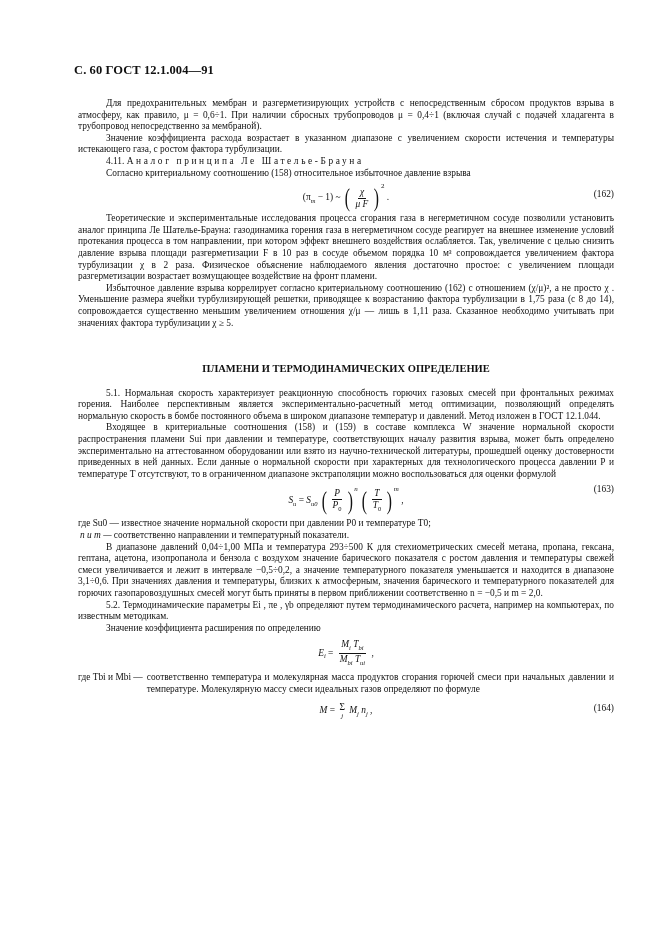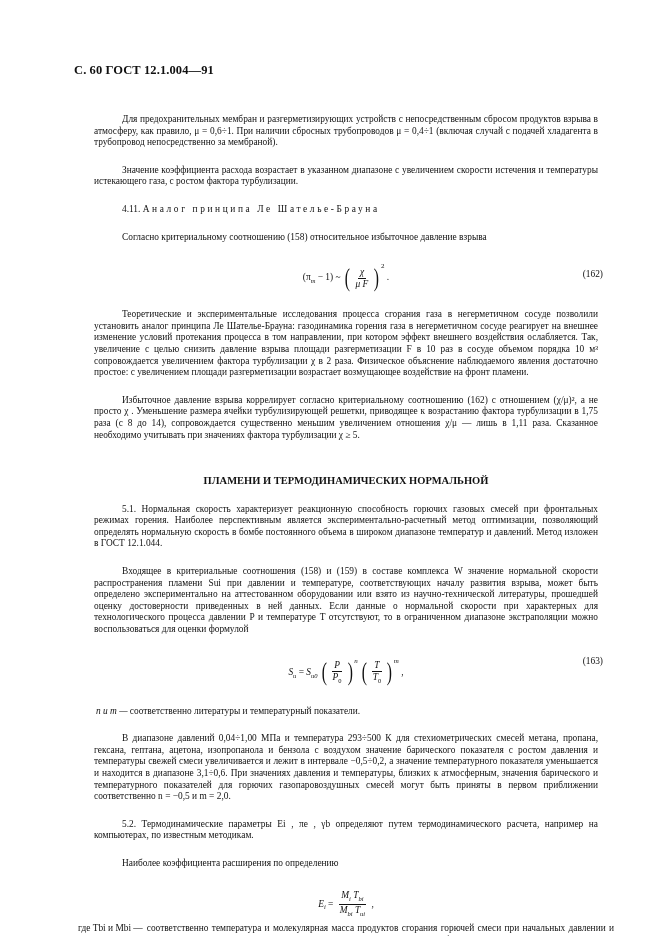--- a/index.html
+++ b/index.html
@@ -9,28 +9,28 @@
       color: #111111;
     }
     .page-header {
       position: absolute; left: 74px; top: 63px;
       font-weight: bold; font-size: 12.5px; letter-spacing: 0.1px;
     }
     .body {
       position: absolute; left: 78px; top: 98px; width: 536px;
       font-size: 9.4px; line-height: 11.6px; text-align: justify;
     }
-    p { margin: 16px; }
+    p { margin: 0; }
     .ind { text-indent: 28px; }
     .sp { letter-spacing: 2.6px; }
     .eq {
       position: relative; height: 34px; display: flex; align-items: center; justify-content: center;
       font-style: normal;
     }
-    .eq .num { position: absolute; right: 11px; top: 50%; transform: translateY(-60%); }
+    .eq .num { position: absolute; right: 0; top: 50%; transform: translateY(-60%); }
     .it { font-style: italic; }
     .frac { display: inline-flex; flex-direction: column; align-items: center; vertical-align: middle; margin: 0 2px; }
     .frac .n { border-bottom: 1px solid #111; padding: 0 2px; line-height: 11px; }
     .frac .d { padding: 0 2px; line-height: 11px; }
     .paren { font-size: 26px; line-height: 26px; transform: scaleX(0.6); display: inline-block; vertical-align: middle; }
     .sup { font-size: 7px; vertical-align: 12px; }
     sub { font-size: 6.5px; }
     .section-title {
       text-align: center; font-weight: bold; font-size: 10.5px; line-height: 12.5px;
       margin-top: 34px; margin-bottom: 12px;
@@ -61,49 +61,53 @@
           <span class="d it">μ F</span>
         </span><span class="paren">)</span><span class="sup">2</span><span> .</span>
     </span>
     <span class="num">(162)</span>
   </div>
 
   <p class="ind">Теоретические и экспериментальные исследования процесса сгорания газа в негерметичном сосуде позволили установить аналог принципа Ле Шателье-Брауна: газодинамика горения газа в негерметичном сосуде реагирует на внешнее изменение условий протекания процесса в том направлении, при котором эффект внешнего воздействия ослабляется. Так, увеличение с целью снизить давление взрыва площади разгерметизации F в 10 раз в сосуде объемом порядка 10 м³ сопровождается увеличением фактора турбулизации χ в 2 раза. Физическое объяснение наблюдаемого явления достаточно простое: с увеличением площади разгерметизации возрастает возмущающее воздействие на фронт пламени.</p>
   <p class="ind">Избыточное давление взрыва коррелирует согласно критериальному соотношению (162) с отношением (χ/μ)², а не просто χ . Уменьшение размера ячейки турбулизирующей решетки, приводящее к возрастанию фактора турбулизации в 1,75 раза (с 8 до 14), сопровождается существенно меньшим увеличением отношения χ/μ — лишь в 1,11 раза. Сказанное необходимо учитывать при значениях фактора турбулизации χ ≥ 5.</p>
 
   <div class="section-title">
-    <div>ПЛАМЕНИ И ТЕРМОДИНАМИЧЕСКИХ НОРМАЛЬНОЙ</div>
+    <div>ПЛАМЕНИ И ТЕРМОДИНАМИЧЕСКИХ ОПРЕДЕЛЕНИЕ</div>
   </div>
 
   <p class="ind">5.1. Нормальная скорость характеризует реакционную способность горючих газовых смесей при фронтальных режимах горения. Наиболее перспективным является экспериментально-расчетный метод оптимизации, позволяющий определять нормальную скорость в бомбе постоянного объема в широком диапазоне температур и давлений. Метод изложен в ГОСТ 12.1.044.</p>
   <p class="ind">Входящее в критериальные соотношения (158) и (159) в составе комплекса W значение нормальной скорости распространения пламени Sui при давлении и температуре, соответствующих началу развития взрыва, может быть определено экспериментально на аттестованном оборудовании или взято из научно-технической литературы, прошедшей оценку достоверности приведенных в ней данных. Если данные о нормальной скорости при характерных для технологического процесса давлении P и температуре T отсутствуют, то в ограниченном диапазоне экстраполяции можно воспользоваться для оценки формулой</p>
 
   <div class="eq" style="height:38px">
     <span>
       <span class="it">S</span><sub class="it">u</sub><span> = </span><span class="it">S</span><sub class="it">u0</sub>
       <span class="paren">(</span><span class="frac">
           <span class="n it">P</span>
           <span class="d"><span class="it">P</span><sub>0</sub></span>
         </span><span class="paren">)</span><span class="sup it">n</span>
       <span class="paren">(</span><span class="frac">
           <span class="n it">T</span>
           <span class="d"><span class="it">T</span><sub>0</sub></span>
         </span><span class="paren">)</span><span class="sup it">m</span><span> ,</span>
     </span>
     <span class="num" style="transform:translateY(-130%)">(163)</span>
   </div>
 
+  <p>
+    <span>где Su0 —</span>
+    <span>известное значение нормальной скорости при давлении P0 и температуре T0;</span>
+  </p>
   <p style="padding-left:2px">
     <span class="it">n и m —</span>
-    <span>соответственно литературы и температурный показатели.</span>
+    <span>соответственно направлении и температурный показатели.</span>
   </p>
 
   <p class="ind">В диапазоне давлений 0,04÷1,00 МПа и температура 293÷500 К для стехиометрических смесей метана, пропана, гексана, гептана, ацетона, изопропанола и бензола с воздухом значение барического показателя с ростом давления и температуры свежей смеси увеличивается и лежит в интервале −0,5÷0,2, а значение температурного показателя уменьшается и находится в диапазоне 3,1÷0,6. При значениях давления и температуры, близких к атмосферным, значения барического и температурного показателей для горючих газопаровоздушных смесей могут быть приняты в первом приближении соответственно n = −0,5 и m = 2,0.</p>
   <p class="ind">5.2. Термодинамические параметры Ei , πe , γb определяют путем термодинамического расчета, например на компьютерах, по известным методикам.</p>
-  <p class="ind">Наиболее коэффициента расширения по определению</p>
+  <p class="ind">Значение коэффициента расширения по определению</p>
 
   <div class="eq" style="height:38px">
     <span>
       <span class="it">E</span><sub class="it">i</sub><span> = </span><span class="frac">
           <span class="n"><span class="it">M</span><sub class="it">i</sub><span class="it"> T</span><sub class="it">bi</sub></span>
           <span class="d"><span class="it">M</span><sub class="it">bi</sub><span class="it"> T</span><sub class="it">ui</sub></span>
         </span><span> ,</span>
     </span>
   </div>
 

